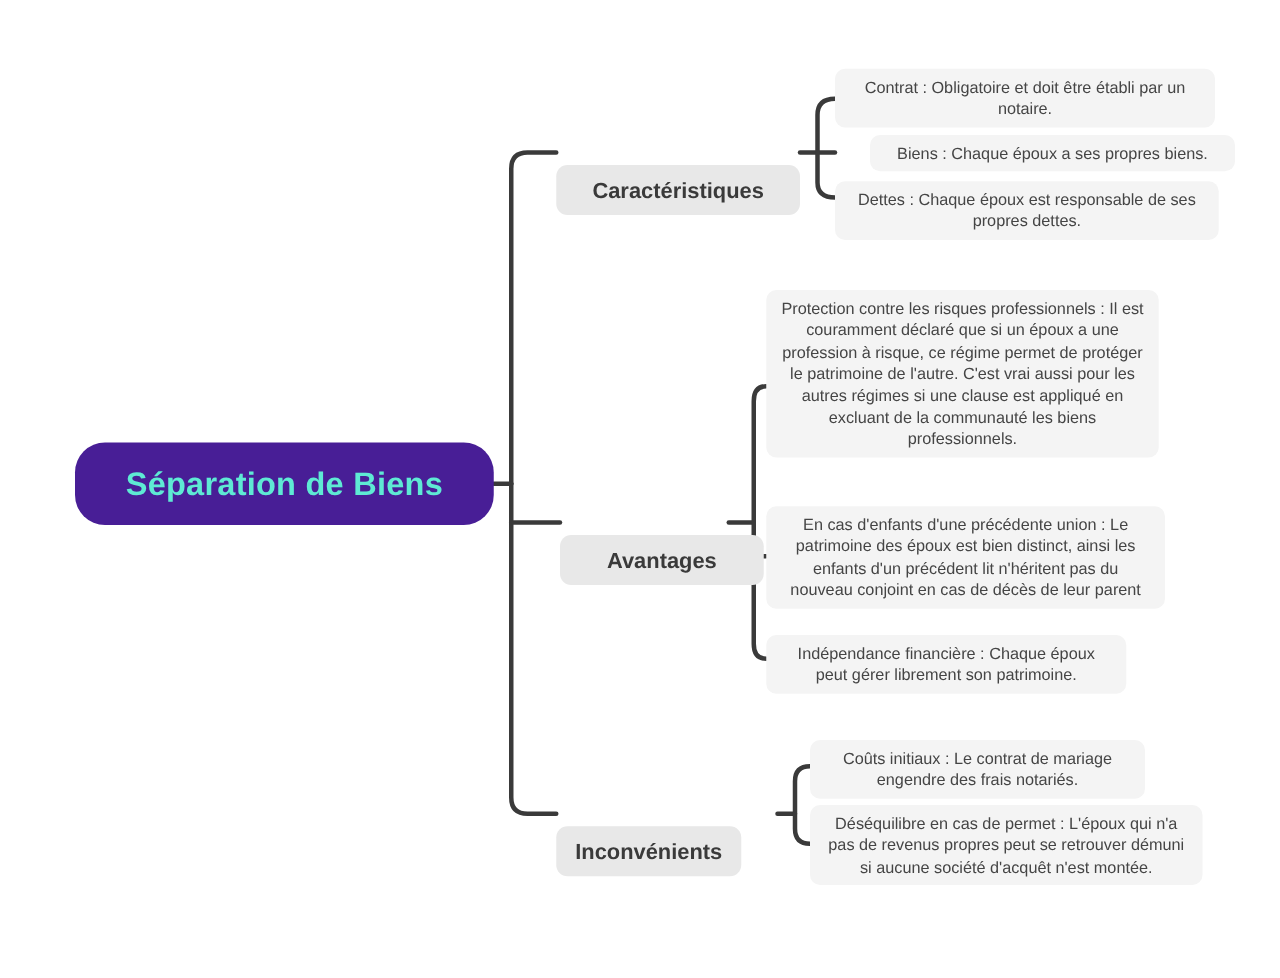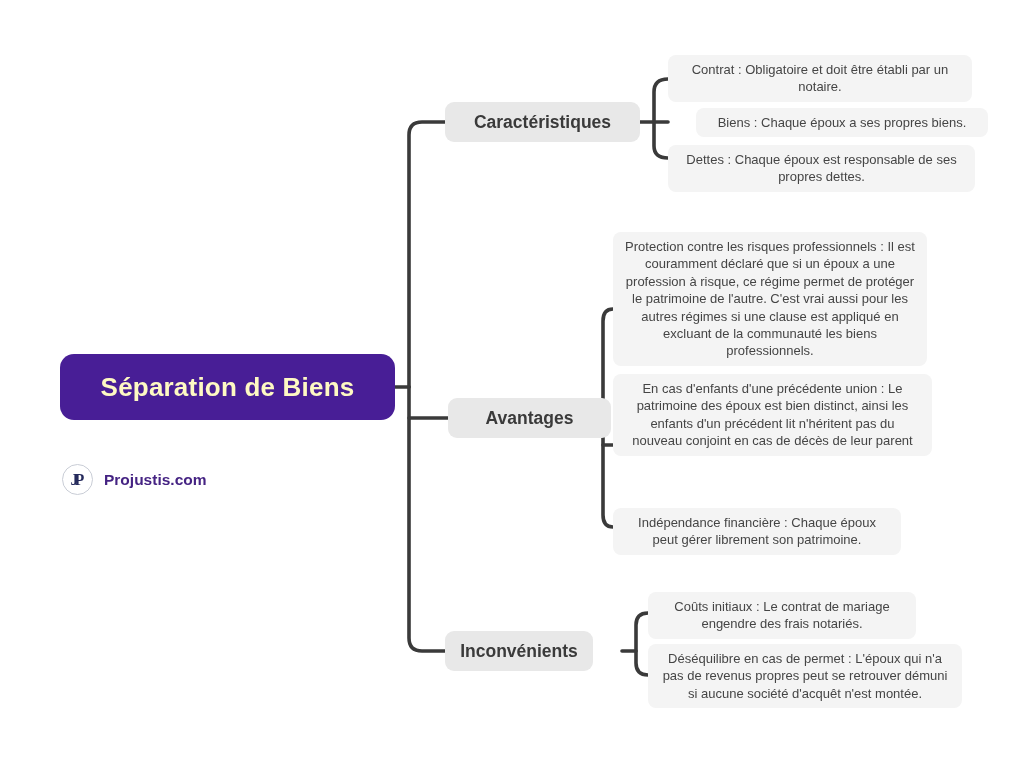--- a/index.html
+++ b/index.html
@@ -19,25 +19,25 @@
     position: absolute;
     left: 0; top: 0;
     width: 1024px; height: 782px;
     pointer-events: none;
   }
   .root-node {
     position: absolute;
     left: 60px; top: 354px;
     width: 335px; height: 66px;
     background: #481E96;
-    border-radius: 14px;
+    border-radius: 24px;
     display: flex;
     align-items: center;
     justify-content: center;
-    color: #fef9c3;
+    color: #5eead4;
     font-size: 26px;
     font-weight: bold;
     letter-spacing: 0.2px;
   }
   .brand {
     position: absolute;
     left: 62px; top: 464px;
     display: flex;
     align-items: center;
     gap: 11px;
@@ -71,41 +71,42 @@
     height: 40px;
     background: #E8E8E8;
     border-radius: 9px;
     display: flex;
     align-items: center;
     justify-content: center;
     color: #3A3A3A;
     font-size: 17.5px;
     font-weight: 600;
     box-sizing: border-box;
+    margin-top: 30px;
   }
   .branch-caracteristiques { left: 445px; top: 102px; width: 195px; }
   .branch-avantages       { left: 448px; top: 398px; width: 163px; }
   .branch-inconvenients   { left: 445px; top: 631px; width: 148px; }
   .leaf-node {
     position: absolute;
     background: #F4F4F4;
     border-radius: 8px;
     color: #454545;
     font-size: 13px;
     font-weight: 500;
     line-height: 1.34;
     padding: 6px 11px;
     box-sizing: border-box;
     text-align: center;
   }
   .leaf-c1 { left: 668px; top: 55px;  width: 304px; }
   .leaf-c2 { left: 696px; top: 108px; width: 292px; }
   .leaf-c3 { left: 668px; top: 145px; width: 307px; }
   .leaf-a1 { left: 613px; top: 232px; width: 314px; }
-  .leaf-a2 { left: 613px; top: 374px; width: 319px; }
+  .leaf-a2 { left: 613px; top: 405px; width: 319px; }
   .leaf-a3 { left: 613px; top: 508px; width: 288px; }
   .leaf-i1 { left: 648px; top: 592px; width: 268px; }
   .leaf-i2 { left: 648px; top: 644px; width: 314px; }
 </style>
 </head>
 <body>
 
 <div class="stage">
 
   <svg class="connectors" viewBox="0 0 1024 782" xmlns="http://www.w3.org/2000/svg">
@@ -126,26 +127,20 @@
       <path d="M 613 309 Q 603 309 603 321 V 515 Q 603 527 613 527"></path>
       <path d="M 603 445 H 613"></path>
 
       <path d="M 622 651 H 636"></path>
       <path d="M 648 613 Q 636 613 636 625 V 663 Q 636 675 648 675"></path>
     </g>
   </svg>
 
   <div class="root-node">Séparation de Biens</div>
 
-  <div class="brand">
-    <div class="brand-circle">
-      <span class="brand-monogram">JP</span>
-    </div>
-    <span class="brand-name">Projustis.com</span>
-  </div>
 
   <div class="branch-node branch-caracteristiques">Caractéristiques</div>
   <div class="branch-node branch-avantages">Avantages</div>
   <div class="branch-node branch-inconvenients">Inconvénients</div>
 
   <div class="leaf-node leaf-c1">Contrat : Obligatoire et doit être établi par un notaire.</div>
   <div class="leaf-node leaf-c2">Biens : Chaque époux a ses propres biens.</div>
   <div class="leaf-node leaf-c3">Dettes : Chaque époux est responsable de ses propres dettes.</div>
 
   <div class="leaf-node leaf-a1">Protection contre les risques professionnels : Il est couramment déclaré que si un époux a une profession à risque, ce régime permet de protéger le patrimoine de l'autre. C'est vrai aussi pour les autres régimes si une clause est appliqué en excluant de la communauté les biens professionnels.</div>

